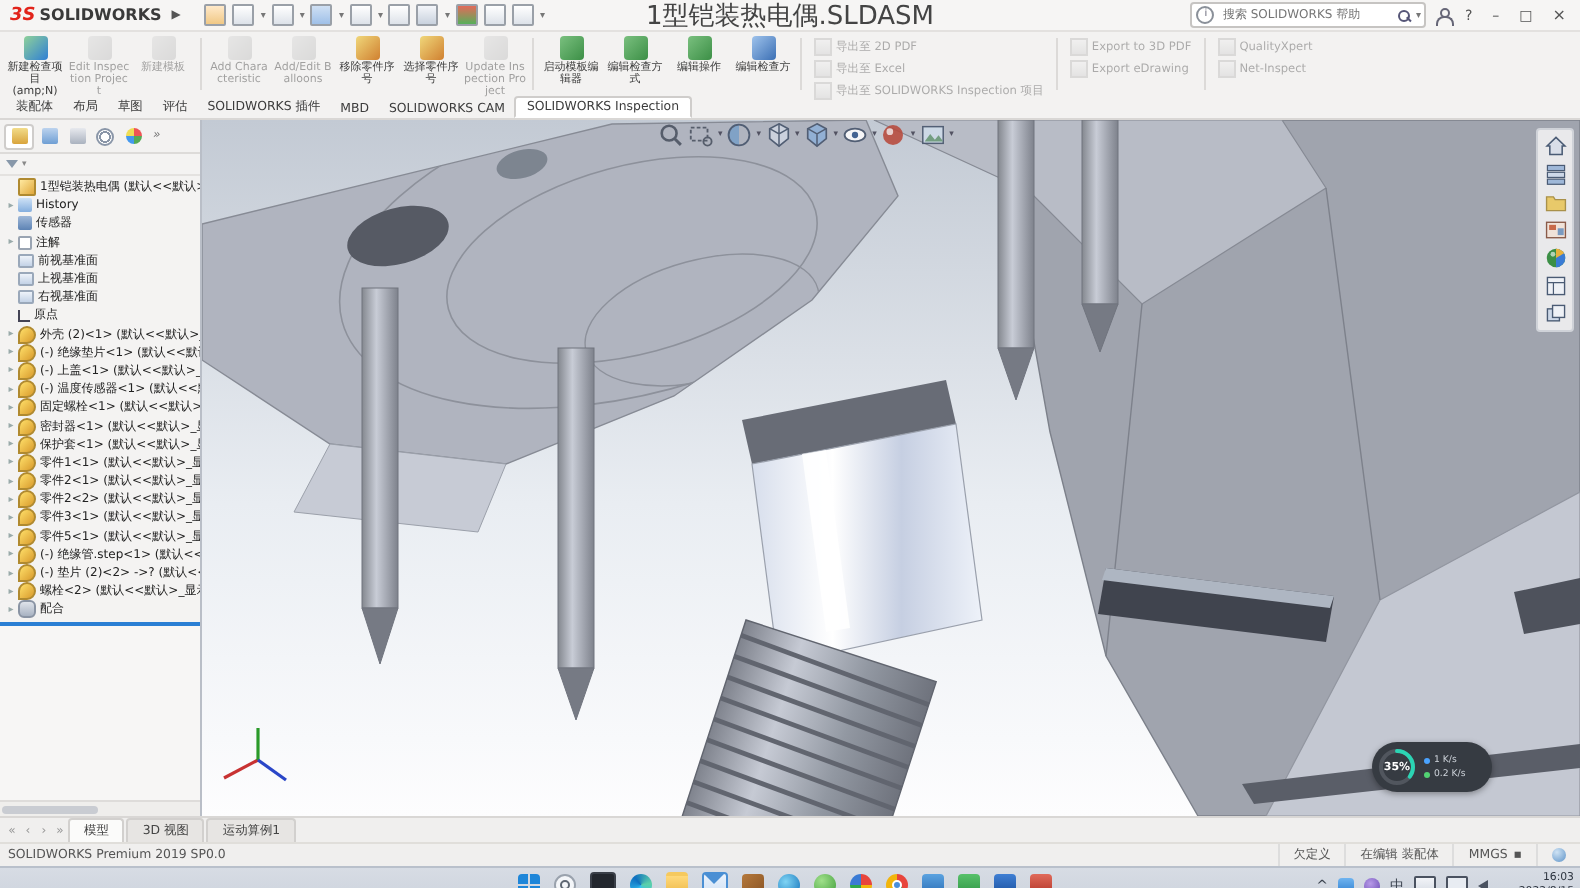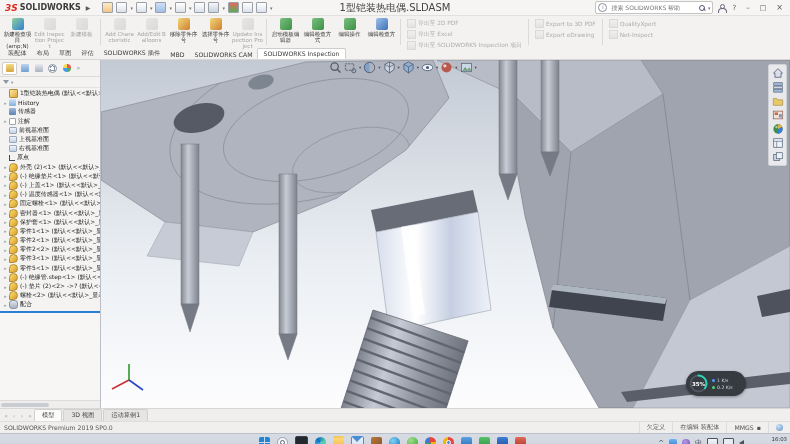--- a/index.html
+++ b/index.html
@@ -12,21 +12,21 @@
   .logo-3s{color:#e2231a;font-style:italic;font-weight:bold;font-size:9px;}
   .logo-name{font-weight:bold;font-size:8px;color:#3a3a3a;}
   .flyout{font-size:6px;color:#555;margin:0 4px 0 2px;}
   .qat{display:flex;align-items:center;gap:3px;margin-left:8px;}
   .qi{width:9px;height:9px;border:1px solid #9aa0a8;border-radius:1px;background:linear-gradient(#ffffff,#dde2e9);}
   .qi.home{background:linear-gradient(#ffe9c9,#f0c885);}
   .qi.save{background:linear-gradient(#cfe0f4,#9fc0e8);}
   .qi.rebuild{background:linear-gradient(#e36a5a,#57b05a);}
   .qi.select{background:linear-gradient(#f4f6fa,#c9d2de);}
   .qcaret{font-size:5px;color:#777;}
-  .wtitle{position:absolute;left:0;right:0;text-align:center;font-size:10px;color:#444;pointer-events:none;}
+  .wtitle{position:absolute;left:0;right:0;text-align:center;font-size:13px;color:#444;pointer-events:none;}
   .tright{margin-left:auto;display:flex;align-items:center;gap:4px;padding-right:4px;}
   .searchbox{display:flex;align-items:center;gap:2px;width:112px;height:11px;border:1px solid #c6c4c2;border-radius:2px;background:#fff;padding:0 2px;}
   .scope{width:7px;height:7px;border:1px solid #8a9099;border-radius:50%;font-size:5px;line-height:7px;text-align:center;color:#667;}
   .searchbox input{border:none;outline:none;flex:1;font-size:6px;color:#888;background:transparent;min-width:0;
         font-family:"DejaVu Sans","Liberation Sans",sans-serif;}
   .mag{position:relative;width:8px;height:8px;}
   .mag::before{content:"";position:absolute;left:1px;top:1px;width:4px;height:4px;border:1px solid #557;border-radius:50%;}
   .mag::after{content:"";position:absolute;left:5.5px;top:5.5px;width:2.5px;height:1px;background:#557;transform:rotate(45deg);}
   .person{width:8px;height:8px;position:relative;}
   .person::before{content:"";position:absolute;left:2.5px;top:0;width:3px;height:3px;border:1px solid #667;border-radius:50%;}

